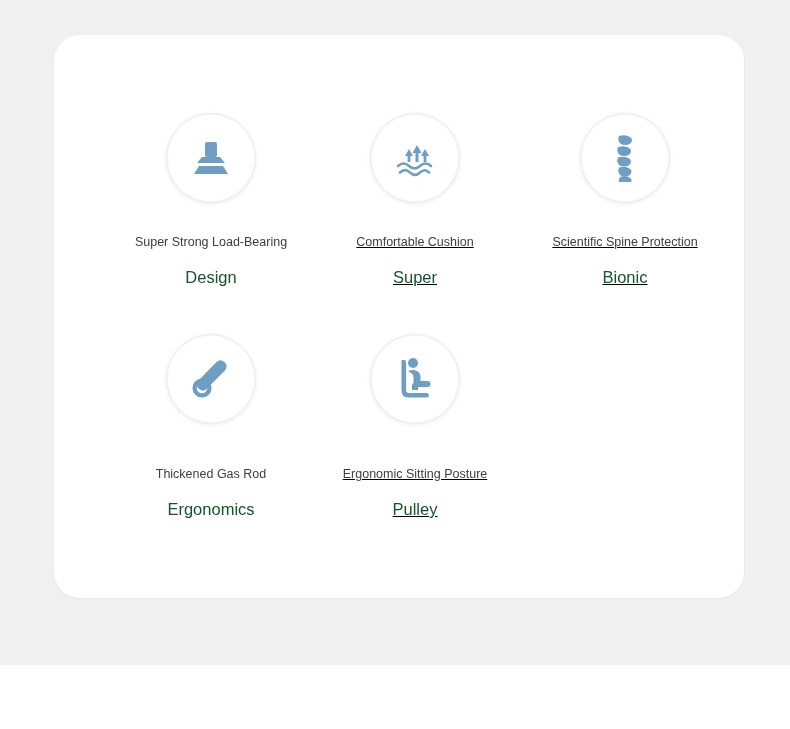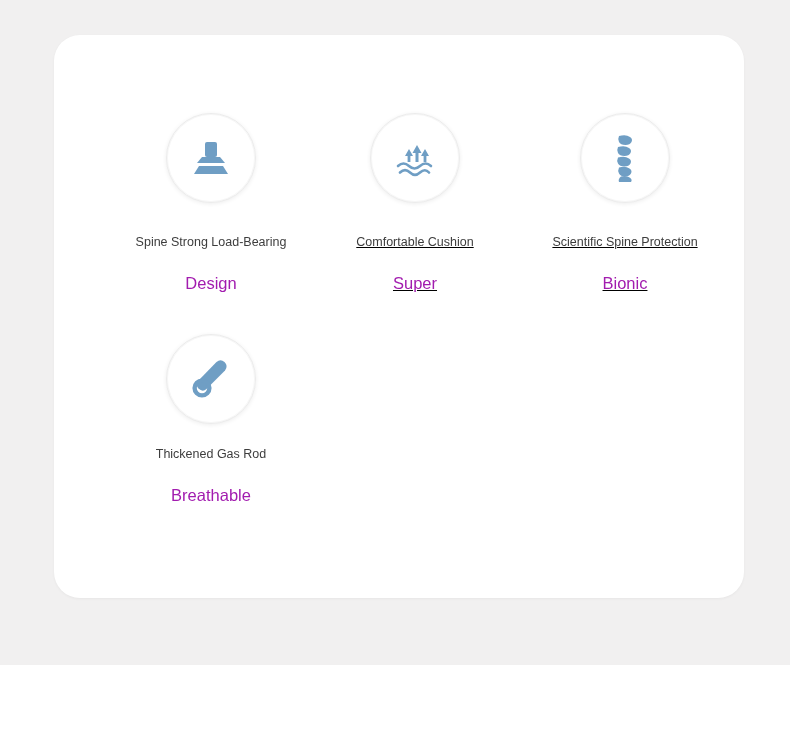--- a/index.html
+++ b/index.html
@@ -75,29 +75,29 @@
   }
   .label-primary {
     margin-top: 32px;
     font-size: 12.5px;
     color: #3d3d3d;
     line-height: 1.2;
     text-align: center;
     white-space: nowrap;
   }
   .label-secondary {
-    margin-top: 24px;
+    margin-top: 18px;
     font-size: 16.5px;
-    color: #a21caf;
+    color: #14532d;
     line-height: 1.2;
     text-align: center;
     white-space: nowrap;
   }
   
-  .shift-up .label-primary { margin-top: 23px; }
+  .shift-up .label-primary { margin-top: 43px; }
 </style>
 </head>
 <body>
 
 <div class="page">
 
   <div class="gray-band"></div>
 
   <div class="feature-card">
     <div class="grid">
@@ -107,21 +107,21 @@
           <span>
             <svg width="44" height="40" viewBox="0 0 44 40">
               <g fill="#6f9ec4">
                 <rect x="16" y="4" width="12" height="15" rx="2"></rect>
                 <path d="M13 19 h18 l5 6 H8 z"></path>
                 <path d="M10 28 h24 l5 8 H5 z"></path>
               </g>
             </svg>
           </span>
         </div>
-        <div class="label-primary">Spine Strong Load-Bearing</div>
+        <div class="label-primary">Super Strong Load-Bearing</div>
         <div class="label-secondary">Design</div>
       </div>
 
       <div class="feature-item col-1 row-0">
         <div class="icon-circle">
           <span>
             <svg width="46" height="40" viewBox="0 0 46 40">
               <g fill="#6f9ec4">
                 <path d="M13 18 l4-7 4 7 h-2.6 v6 h-2.8 v-6 z"></path>
                 <path d="M20.5 15 l4.5-8 4.5 8 h-3 v9 h-3 v-9 z"></path>
@@ -163,20 +163,36 @@
               <g fill="#6f9ec4">
                 <path d="M36.5 6 q4 4 0.5 8.5 L18.5 33 q-4 3.5-8-0.5 q-3.6-4 0-8 L28.5 6 q4-3.6 8 0 z"></path>
               </g>
               <g fill="none" stroke="#6f9ec4" stroke-width="4.4">
                 <circle cx="14" cy="32" r="7.4"></circle>
               </g>
             </svg>
           </span>
         </div>
         <div class="label-primary">Thickened Gas Rod</div>
-        <div class="label-secondary">Breathable</div>
+        <div class="label-secondary">Ergonomics</div>
       </div>
 
+      <div class="feature-item col-1 row-1 shift-up">
+        <div class="icon-circle">
+          <span>
+            <svg width="46" height="46" viewBox="0 0 46 46">
+              <g fill="#6f9ec4">
+                <circle cx="21" cy="7" r="5"></circle>
+                <path d="M16 15 q5-2 9 0 q3.5 1.8 3.5 6 v4 h7 q3 0 3 3 t-3 3 h-11 q-3 0-3-3 V21 q0-3-2.5-4 z"></path>
+                <path d="M9.5 4 h2.6 q2 0 2 2.4 V34 q0 3 3 3 h17.5 q2.4 0 2.4 2.2 t-2.4 2.2 H16 q-6.5 0-6.5-6.8 z"></path>
+                <path d="M20 34 v-4.5 q0-2.5 2.5-2.5 h3.5 v7 z"></path>
+              </g>
+            </svg>
+          </span>
+        </div>
+        <div class="label-primary">Ergonomic Sitting Posture</div>
+        <div class="label-secondary">Pulley</div>
+      </div>
 
 
     </div>
   </div>
 </div>
 
 </body></html>

